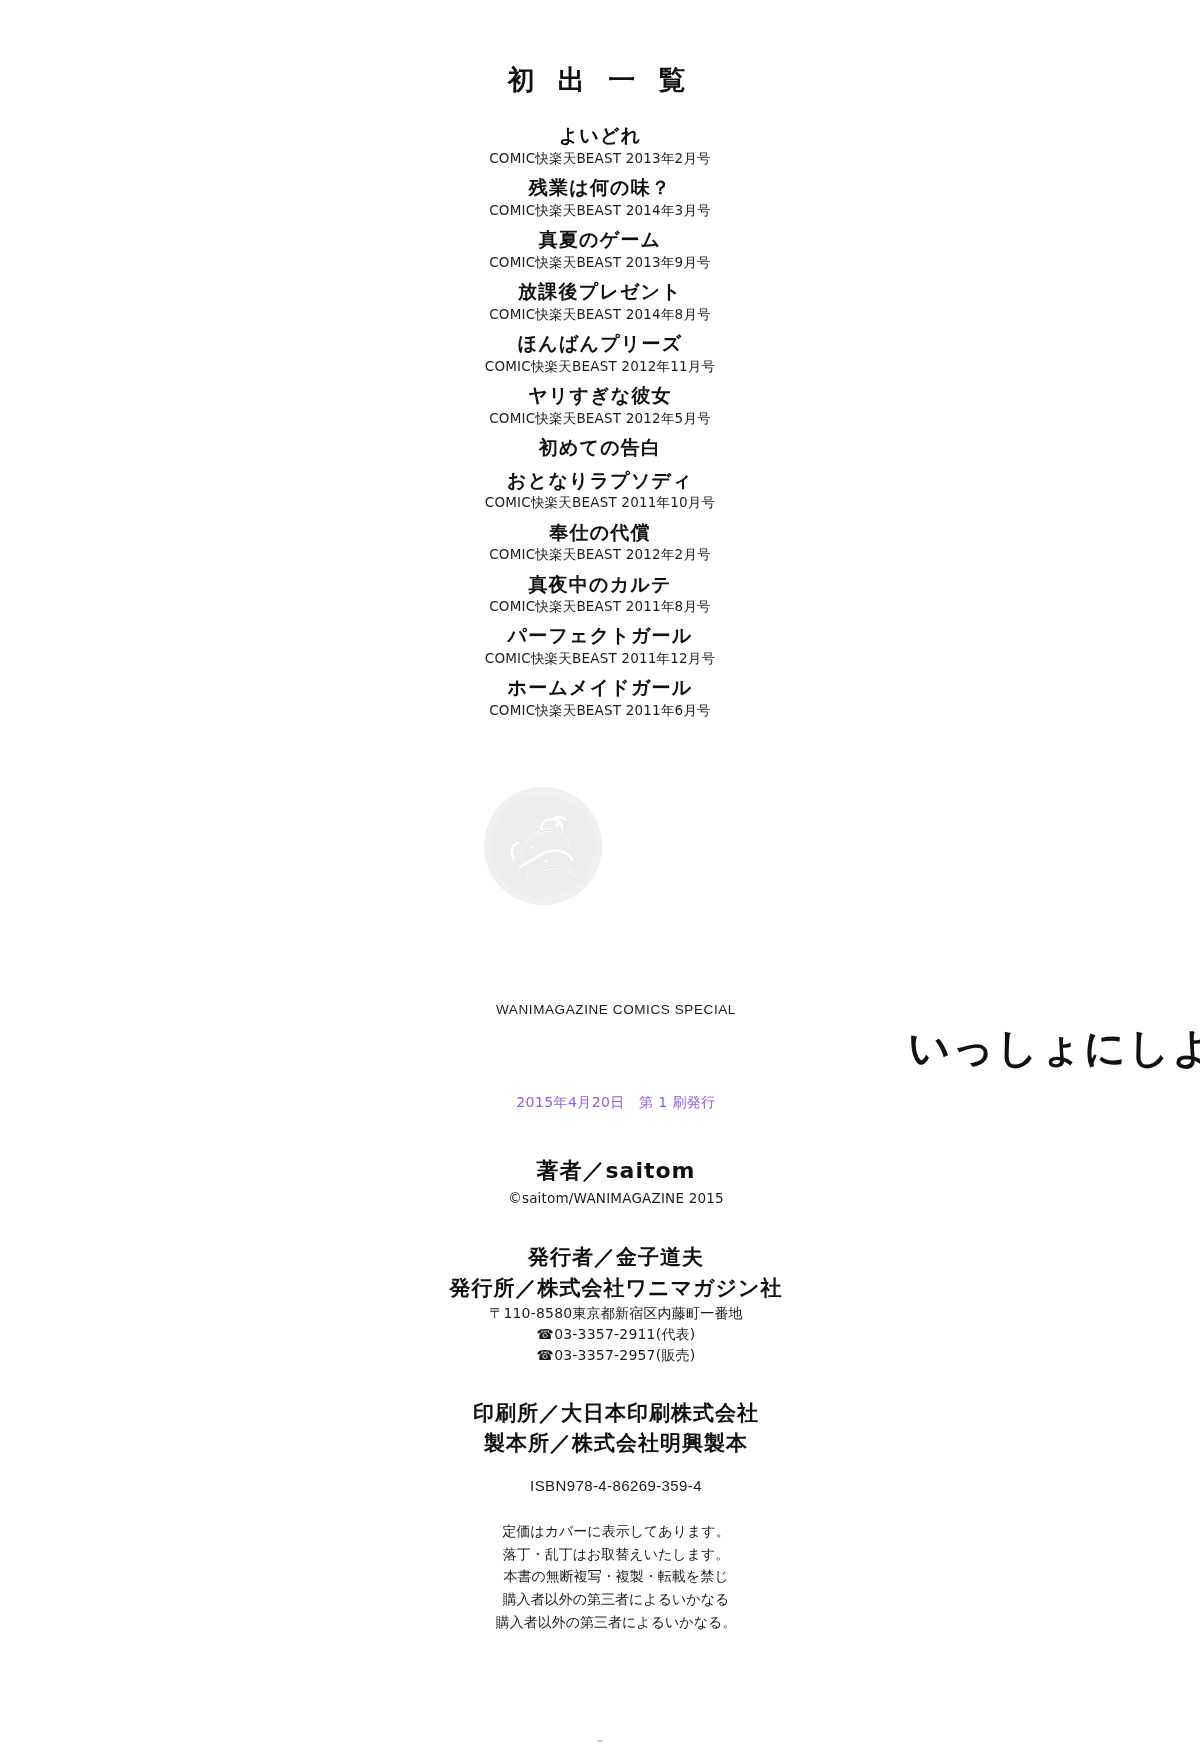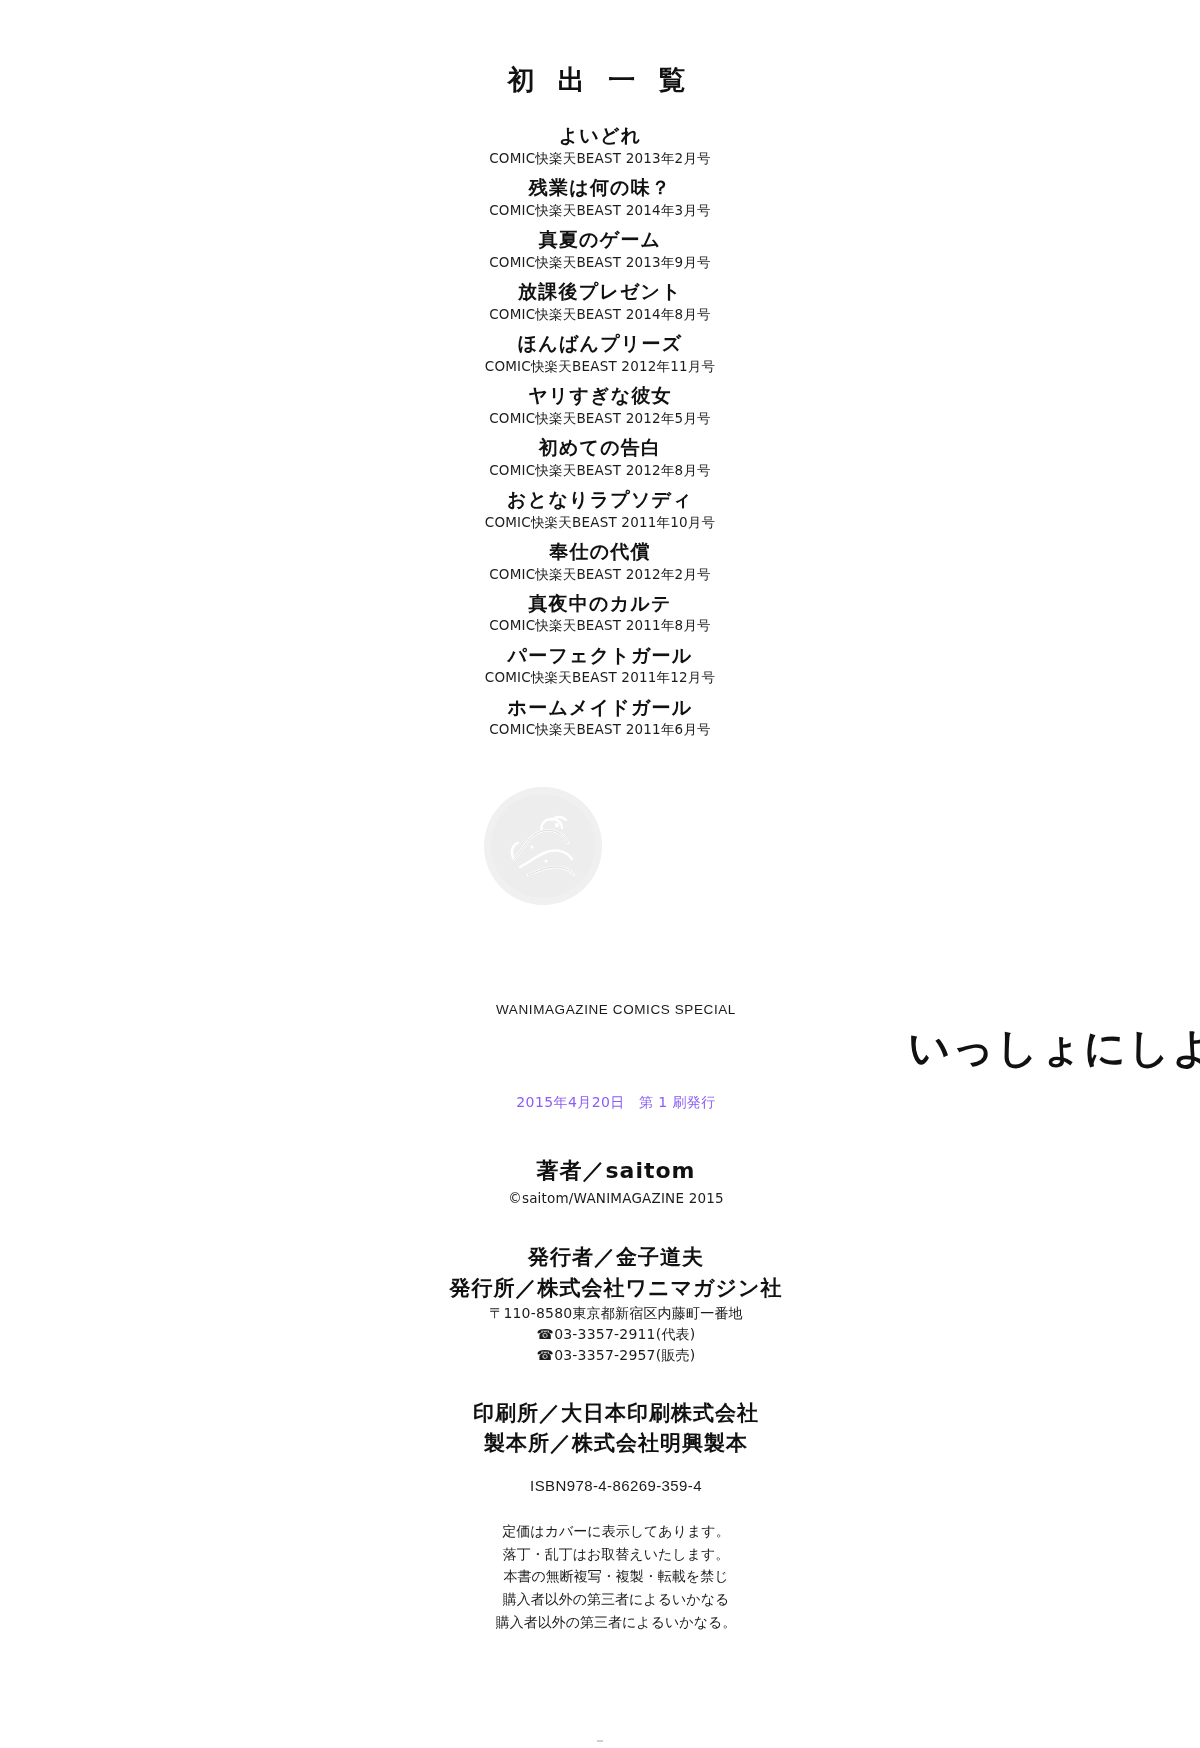--- a/index.html
+++ b/index.html
@@ -189,21 +189,20 @@
     <div class="entry">
       <div class="entry-title">ほんばんプリーズ</div>
       <div class="entry-source">COMIC快楽天BEAST 2012年11月号</div>
     </div>
     <div class="entry">
       <div class="entry-title">ヤリすぎな彼女</div>
       <div class="entry-source">COMIC快楽天BEAST 2012年5月号</div>
     </div>
     <div class="entry">
       <div class="entry-title">初めての告白</div>
-      <div class="entry-source">COMIC快楽天BEAST 2012年8月号</div>
     </div>
     <div class="entry">
       <div class="entry-title">おとなりラプソディ</div>
       <div class="entry-source">COMIC快楽天BEAST 2011年10月号</div>
     </div>
     <div class="entry">
       <div class="entry-title">奉仕の代償</div>
       <div class="entry-source">COMIC快楽天BEAST 2012年2月号</div>
     </div>
     <div class="entry">

